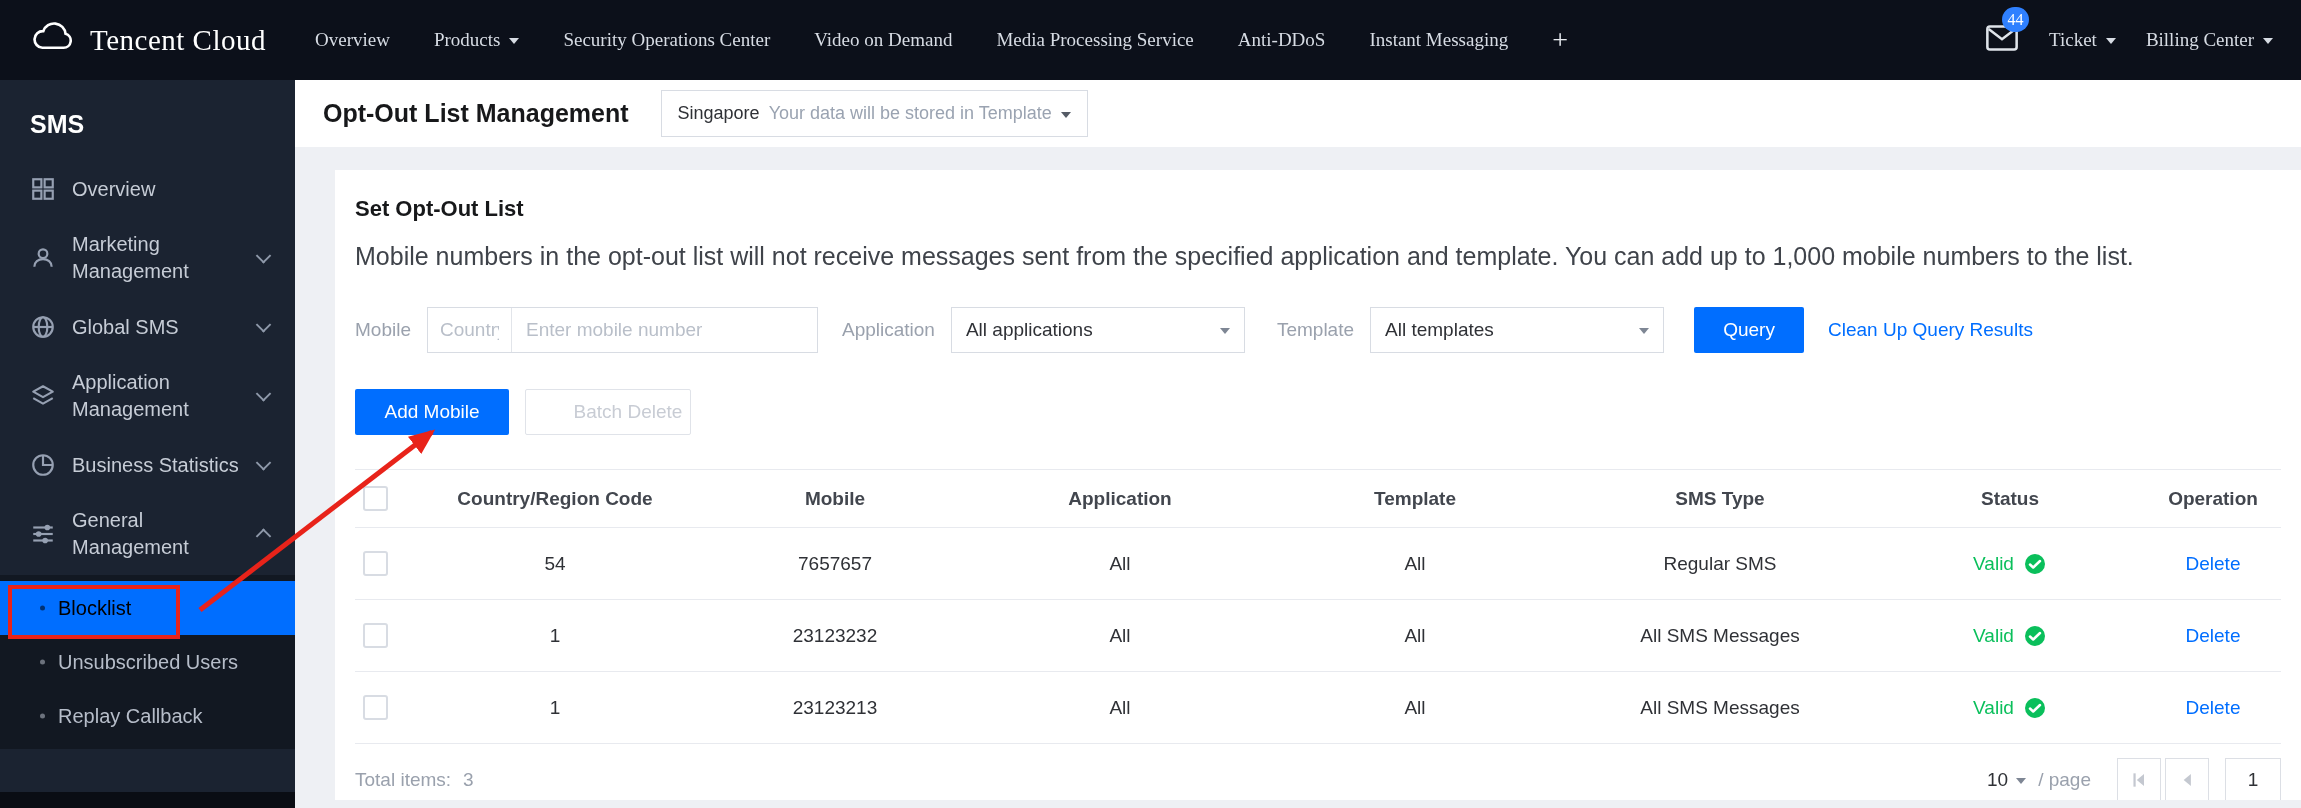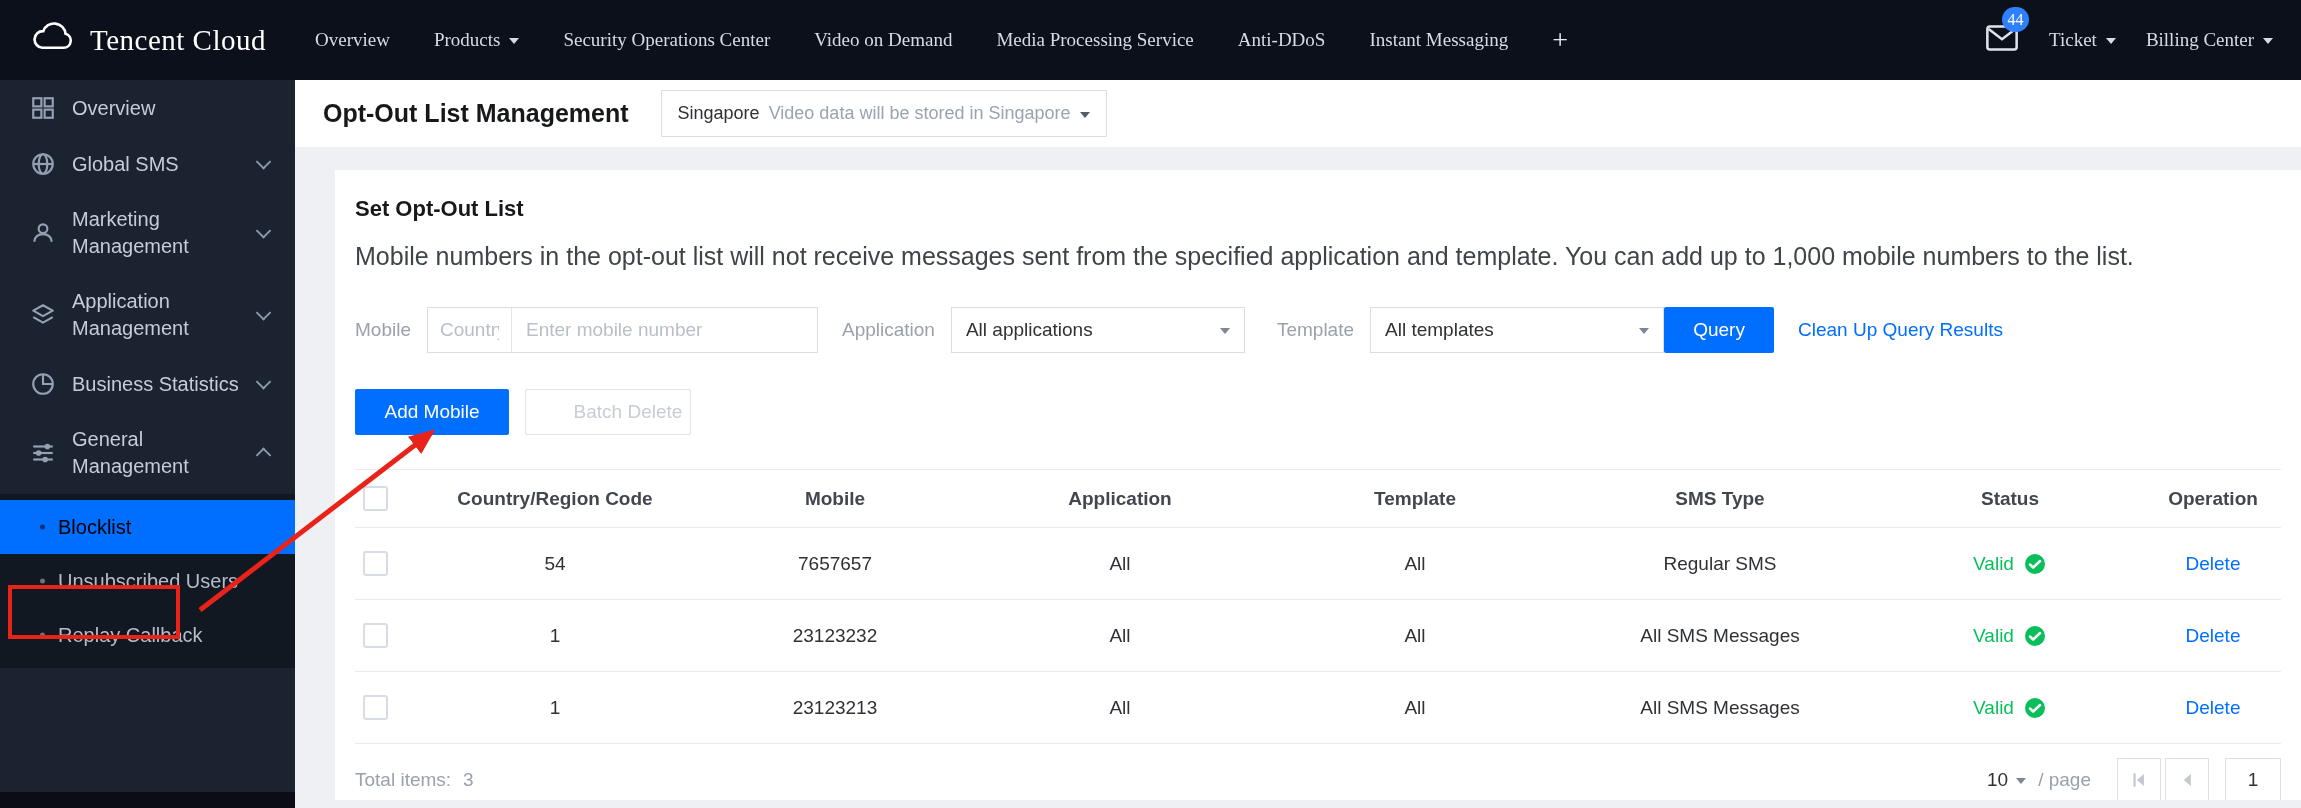--- a/index.html
+++ b/index.html
@@ -53,21 +53,21 @@
   .f-app-label { margin-left:24px; }
   .f-tpl-label { margin-left:32px; }
   .input-group { display:flex; height:46px; border:1px solid #d8dce3; background:#fff; }
   .ig-country { width:84px; border:none; outline:none; padding:0 12px; font-size:19px; color:#333; border-right:1px solid #e2e5ea; font-family:inherit; }
   .ig-mobile { width:305px; border:none; outline:none; padding:0 14px; font-size:19px; color:#333; font-family:inherit; }
   ::placeholder { color:#b9bfc9; opacity:1; }
   .sel { height:46px; width:294px; border:1px solid #d8dce3; background:#fff; display:flex; align-items:center; justify-content:space-between; padding:0 14px; color:#2f3136; cursor:pointer; }
   .sel-caret { color:#7e8694; }
   .btn { height:46px; display:inline-flex; align-items:center; justify-content:center; font-size:19px; border-radius:2px; border:none; cursor:pointer; font-family:inherit; }
   .btn-primary { background:var(--accent,#006eff); color:#fff; }
-  .query-btn { width:110px; }
+  .query-btn { width:110px; margin-left:30px; }
   .clean-link { color:var(--accent,#006eff); margin-left:24px; cursor:pointer; }
 
   .actions-row { margin-top:36px; display:flex; gap:16px; }
   .add-btn { width:154px; }
   .batch-btn { width:166px; height:46px; background:#fff; border:1px solid #e0e3e9; color:#c8ccd4; font-size:19px; border-radius:2px; cursor:pointer; font-family:inherit;padding-left:40px; }
 
   .otable { margin-top:34px; width:100%; border-collapse:collapse; table-layout:fixed; }
   .otable th { height:58px; font-size:19px; font-weight:bold; color:#42464e; text-align:center; border-top:1px solid #e8eaef; border-bottom:1px solid #e8eaef; }
   .otable td { height:72px; font-size:19px; color:#2f3136; text-align:center; border-bottom:1px solid #e8eaef; }
   .cb-cell { text-align:left !important; padding-left:8px; }
@@ -145,53 +145,54 @@
           <span class="caret-down"></span>
         </span>
       <span class="tn">
           <span>Billing Center</span>
           <span class="caret-down"></span>
         </span>
     </div>
   </header>
 
   <aside class="sidebar">
+    <div class="side-title">SMS</div>
 
     <div class="side-item">
       <span class="side-icon">
         <svg viewBox="0 0 24 24" fill="none" stroke="currentColor" stroke-width="2">
             <rect x="3" y="3" width="7.5" height="7.5"></rect>
             <rect x="13.5" y="3" width="7.5" height="7.5"></rect>
             <rect x="3" y="13.5" width="7.5" height="7.5"></rect>
             <rect x="13.5" y="13.5" width="7.5" height="7.5"></rect>
           </svg>
       </span>
       <span>Overview</span>
     </div>
 
     <div class="side-item">
       <span class="side-icon">
         <svg viewBox="0 0 24 24" fill="none" stroke="currentColor" stroke-width="2">
+            <circle cx="12" cy="8" r="4"></circle>
+            <path d="M4 20c0-4.4 3.6-7 8-7s8 2.6 8 7"></path>
+          </svg>
+      </span>
+      <span>Marketing Management</span>
+      <span class="chev down"></span>
+    </div>
+
+    <div class="side-item">
+      <span class="side-icon">
+        <svg viewBox="0 0 24 24" fill="none" stroke="currentColor" stroke-width="2">
             <circle cx="12" cy="12" r="9"></circle>
             <ellipse cx="12" cy="12" rx="4" ry="9"></ellipse>
             <path d="M3 12h18"></path>
           </svg>
       </span>
       <span>Global SMS</span>
-      <span class="chev down"></span>
-    </div>
-
-    <div class="side-item">
-      <span class="side-icon">
-        <svg viewBox="0 0 24 24" fill="none" stroke="currentColor" stroke-width="2">
-            <circle cx="12" cy="8" r="4"></circle>
-            <path d="M4 20c0-4.4 3.6-7 8-7s8 2.6 8 7"></path>
-          </svg>
-      </span>
-      <span>Marketing Management</span>
       <span class="chev down"></span>
     </div>
 
     <div class="side-item">
       <span class="side-icon">
         <svg viewBox="0 0 24 24" fill="none" stroke="currentColor" stroke-width="2" stroke-linejoin="round">
             <path d="M12 3l9 5-9 5-9-5z"></path>
             <path d="M3 14l9 5 9-5"></path>
           </svg>
       </span>
@@ -240,21 +241,21 @@
       </div>
     </div>
 
     <div class="side-bottom"></div>
   </aside>
 
   <div class="main-header">
     <h1 class="page-title">Opt-Out List Management</h1>
     <div class="region-box">
       <span class="region-name">Singapore</span>
-      <span class="region-note">Video data will be stored in Singapore</span>
+      <span class="region-note">Your data will be stored in Template</span>
       <span class="caret-down region-caret"></span>
     </div>
 
   </div>
 
   <div class="content">
     <div class="card">
       <h2 class="card-title">Set Opt-Out List</h2>
       <p class="card-desc">Mobile numbers in the opt-out list will not receive messages sent from the specified application and template. You can add up to 1,000 mobile numbers to the list.</p>
 

